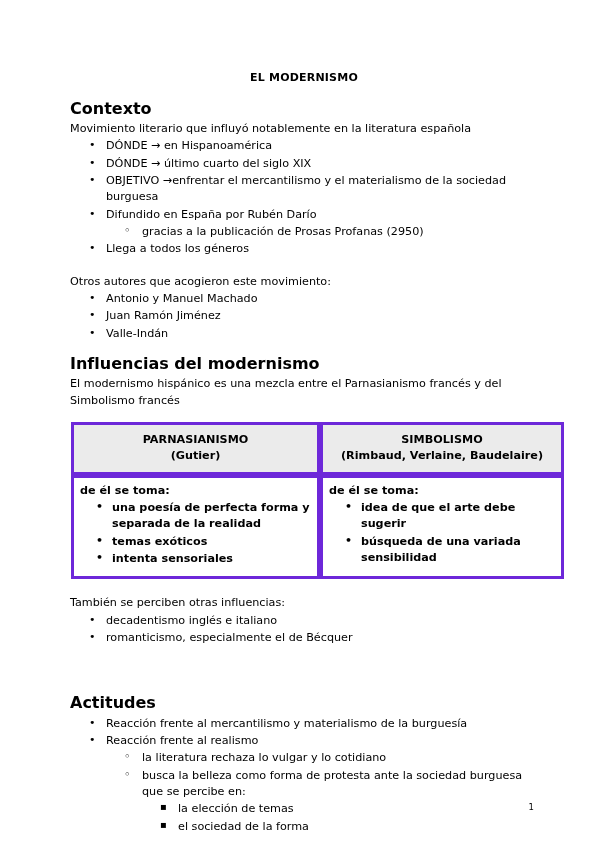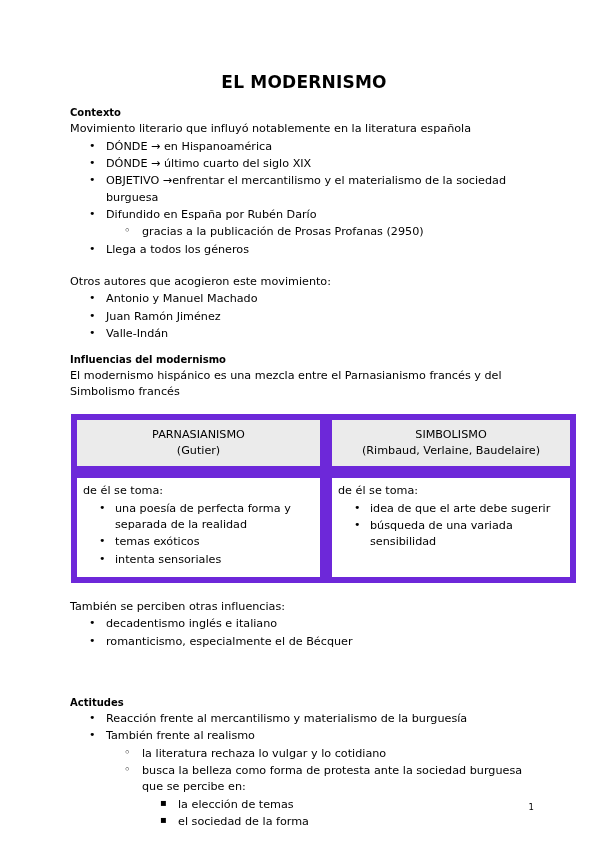--- a/index.html
+++ b/index.html
@@ -18,28 +18,28 @@
     font-size: 11.2px;
     line-height: 1.43;
     box-sizing: border-box;
     padding: 60px 62px 0 70px;
     overflow: hidden;
   }
 
   .doc-title {
     text-align: center;
     font-weight: bold;
-    font-size: 17px;
+    font-size: 11px;
     letter-spacing: 0.2px;
     margin: 10px 0 12px 0;
   }
 
   h2.section-heading {
     font-weight: bold;
-    font-size: 10px;
+    font-size: 16px;
     margin: 0 0 1px 0;
     line-height: 1.4;
   }
 
   p.para {
     margin: 0;
     line-height: 1.45;
   }
 
   ul {
@@ -99,23 +99,24 @@
 
   
   table.influences {
     border-collapse: separate;
     border-spacing: 0;
     width: 459px;
     margin: 13px 0 0 1px;
     table-layout: fixed;
   }
   table.influences td {
-    border: 6px solid #6d28d9;
+    border: 3px solid #6d28d9;
     vertical-align: top;
     padding: 0;
+    font-weight: bold;
   }
   table.influences thead td {
     background: #ebebeb;
     text-align: center;
     padding: 7px 6px 8px 6px;
     line-height: 1.42;
   }
   table.influences tbody td {
     padding: 5px 6px 9px 6px;
   }
@@ -222,21 +223,21 @@
     <li>romanticismo, especialmente el de Bécquer</li>
   </ul>
 
   <div class="spacer-lg"></div>
   <div class="spacer-md"></div>
 
   <h2 class="section-heading">Actitudes</h2>
   <ul class="lvl1">
     <li>Reacción frente al mercantilismo y materialismo de la burguesía</li>
     <li>
-      <span>También frente al realismo</span>
+      <span>Reacción frente al realismo</span>
       <ul class="lvl2">
         <li>la literatura rechaza lo vulgar y lo cotidiano</li>
         <li>
           <span>busca la belleza como forma de protesta ante la sociedad burguesa que se percibe en:</span>
           <ul class="lvl3">
             <li>la elección de temas</li>
             <li>el sociedad de la forma</li>
           </ul>
         </li>
       </ul>

